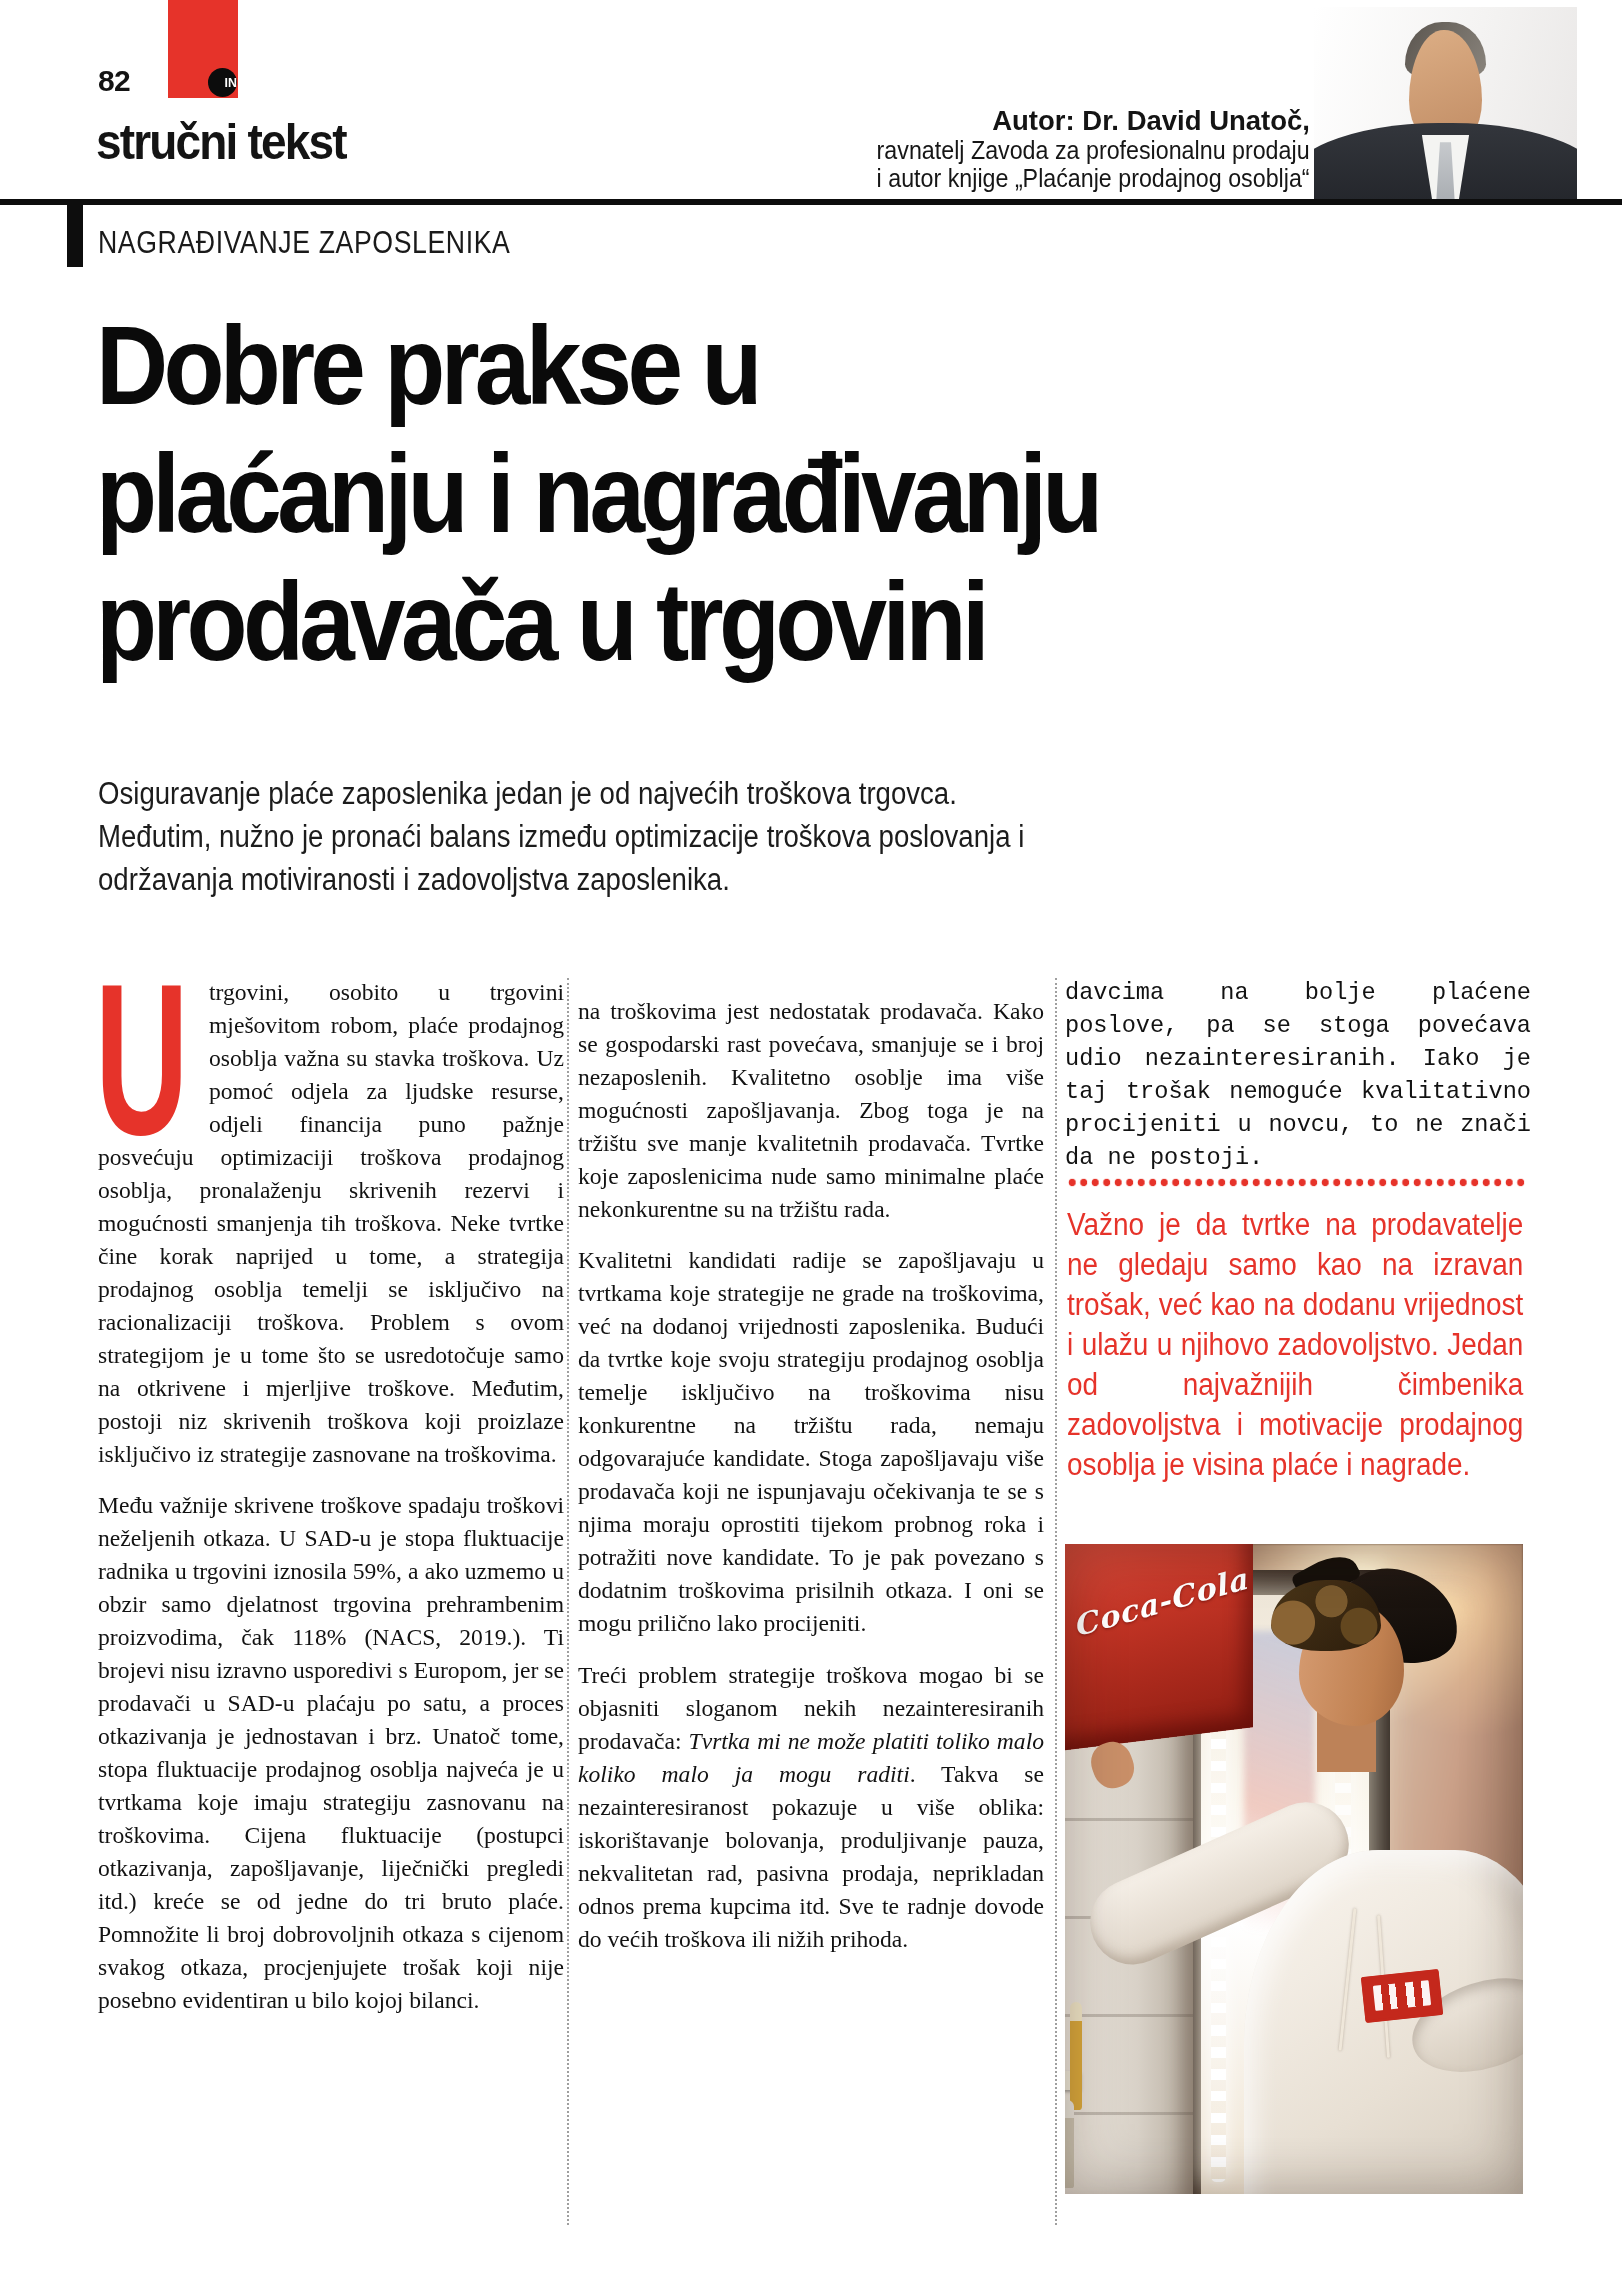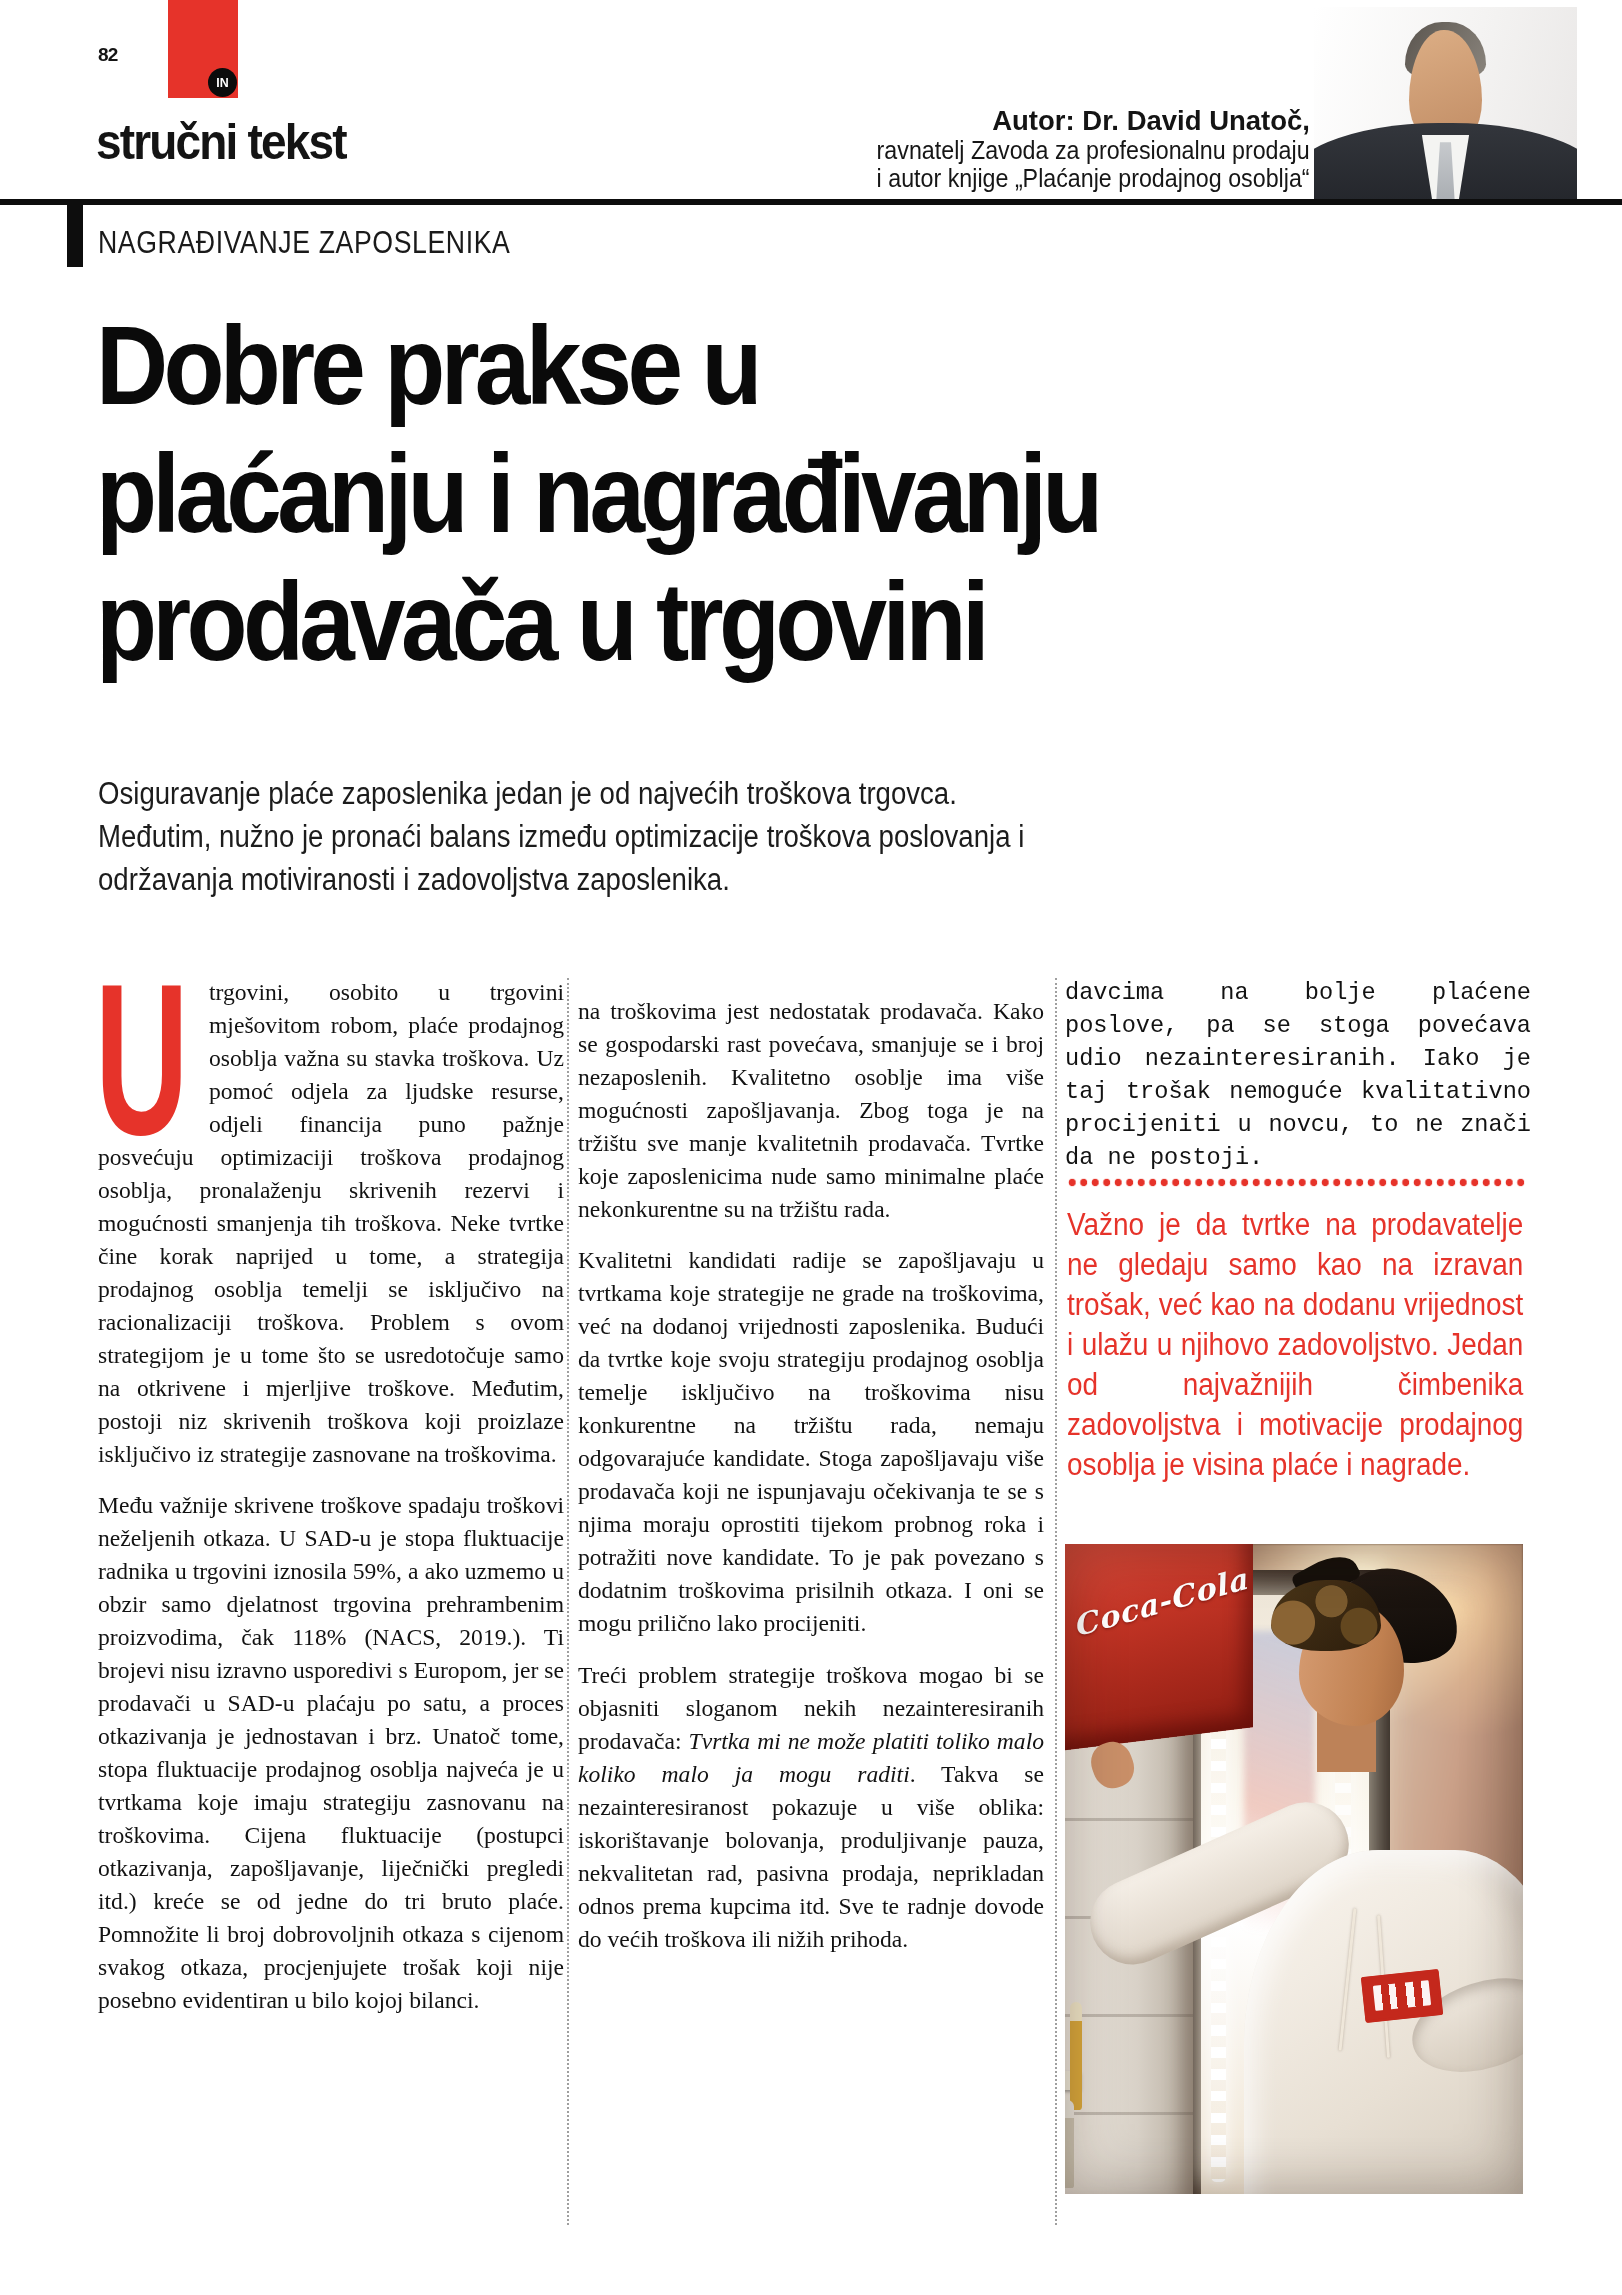--- a/index.html
+++ b/index.html
@@ -10,31 +10,31 @@
   .page{
     position:relative;
     width:1623px;height:2295px;
     background:#ffffff;
     overflow:hidden;
     font-family:"Liberation Sans",sans-serif;
     color:var(--ink);
   }
   
   .page-number{
-    position:absolute;left:98px;top:44px;
-    font-size:19px;font-weight:bold;letter-spacing:-0.7px;
+    position:absolute;left:98px;top:64px;
+    font-size:30px;font-weight:bold;letter-spacing:-0.7px;
   }
   .logo-red-rect{
     position:absolute;left:168px;top:0;width:70px;height:98px;
     background:var(--red);
   }
   .logo-in-circle{
     position:absolute;left:208px;top:68px;width:29px;height:29px;
     background:#0c0c0c;border-radius:50%;
-    display:flex;align-items:center;justify-content:center;
+    display:flex;align-items:center;justify-content:flex-end;
     color:#fff;font-size:12.4px;font-weight:bold;letter-spacing:0;
   }
   .logo-row{
     position:absolute;left:243px;top:63px;height:37px;
     display:flex;align-items:center;gap:15.7px;
   }
   .logo-store{
     font-size:34px;font-weight:bold;letter-spacing:-1.3px;
     transform:scaleX(0.82);transform-origin:left center;
     margin-right:-23.6px;

